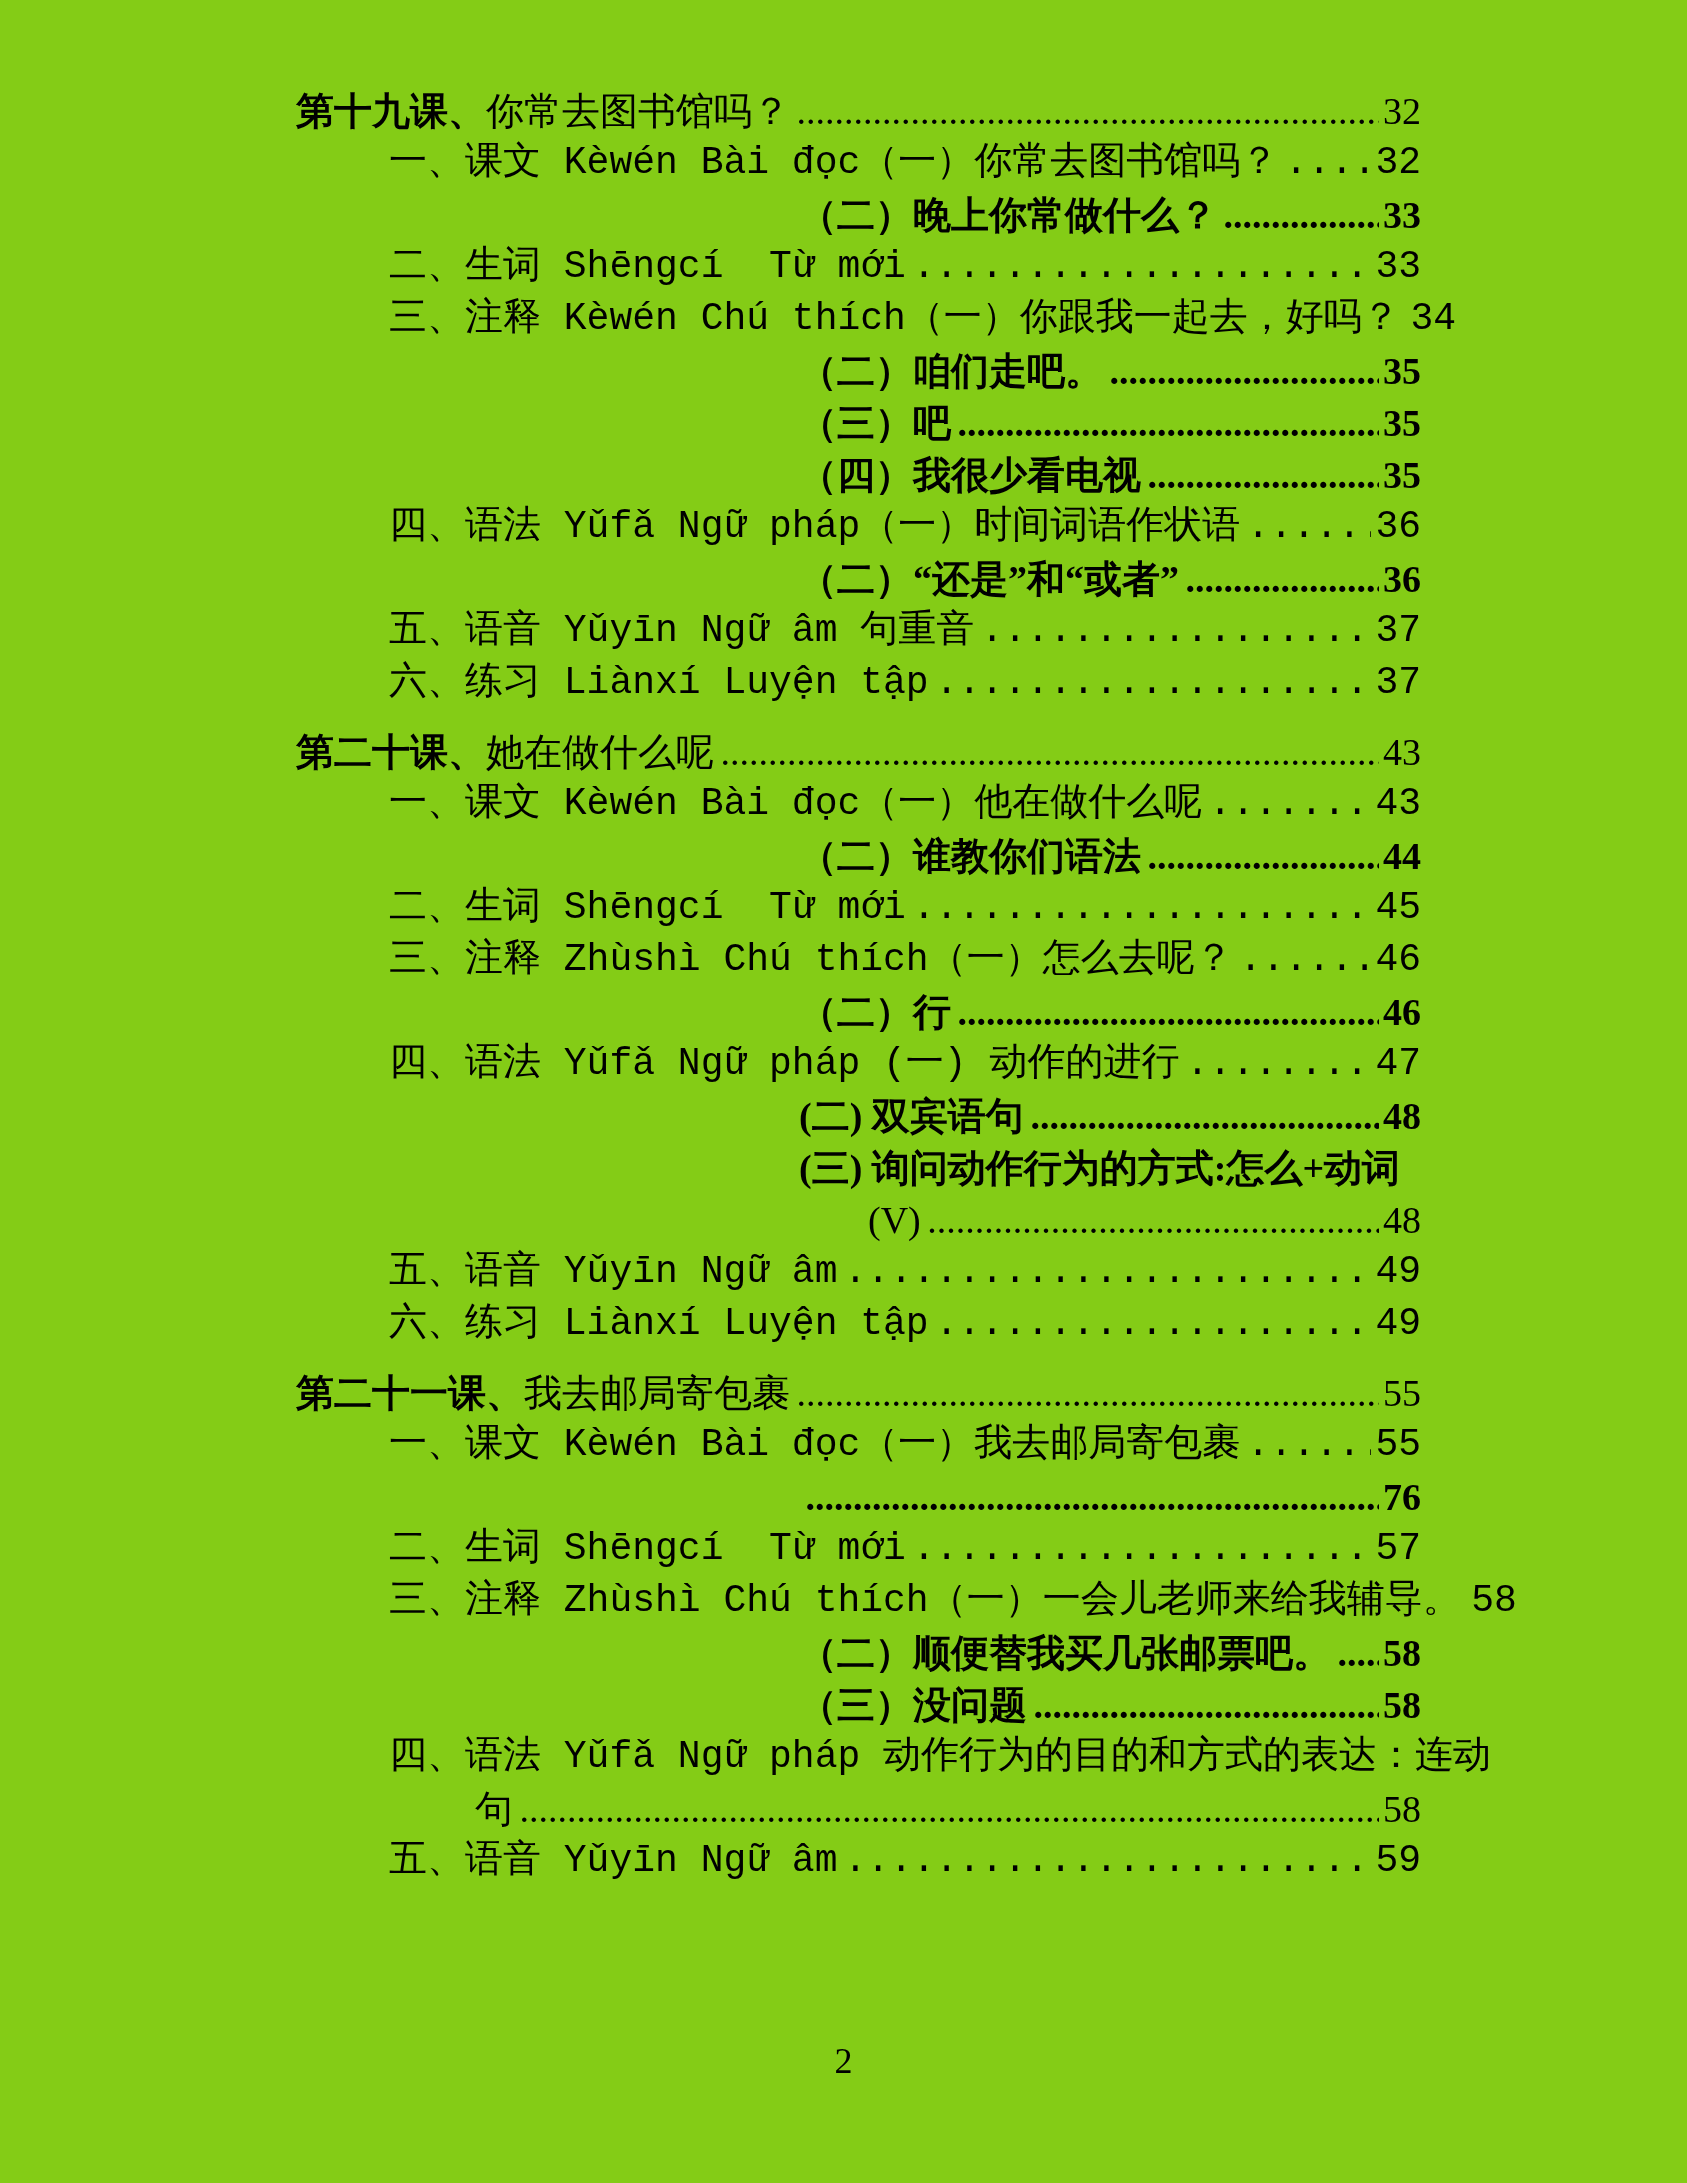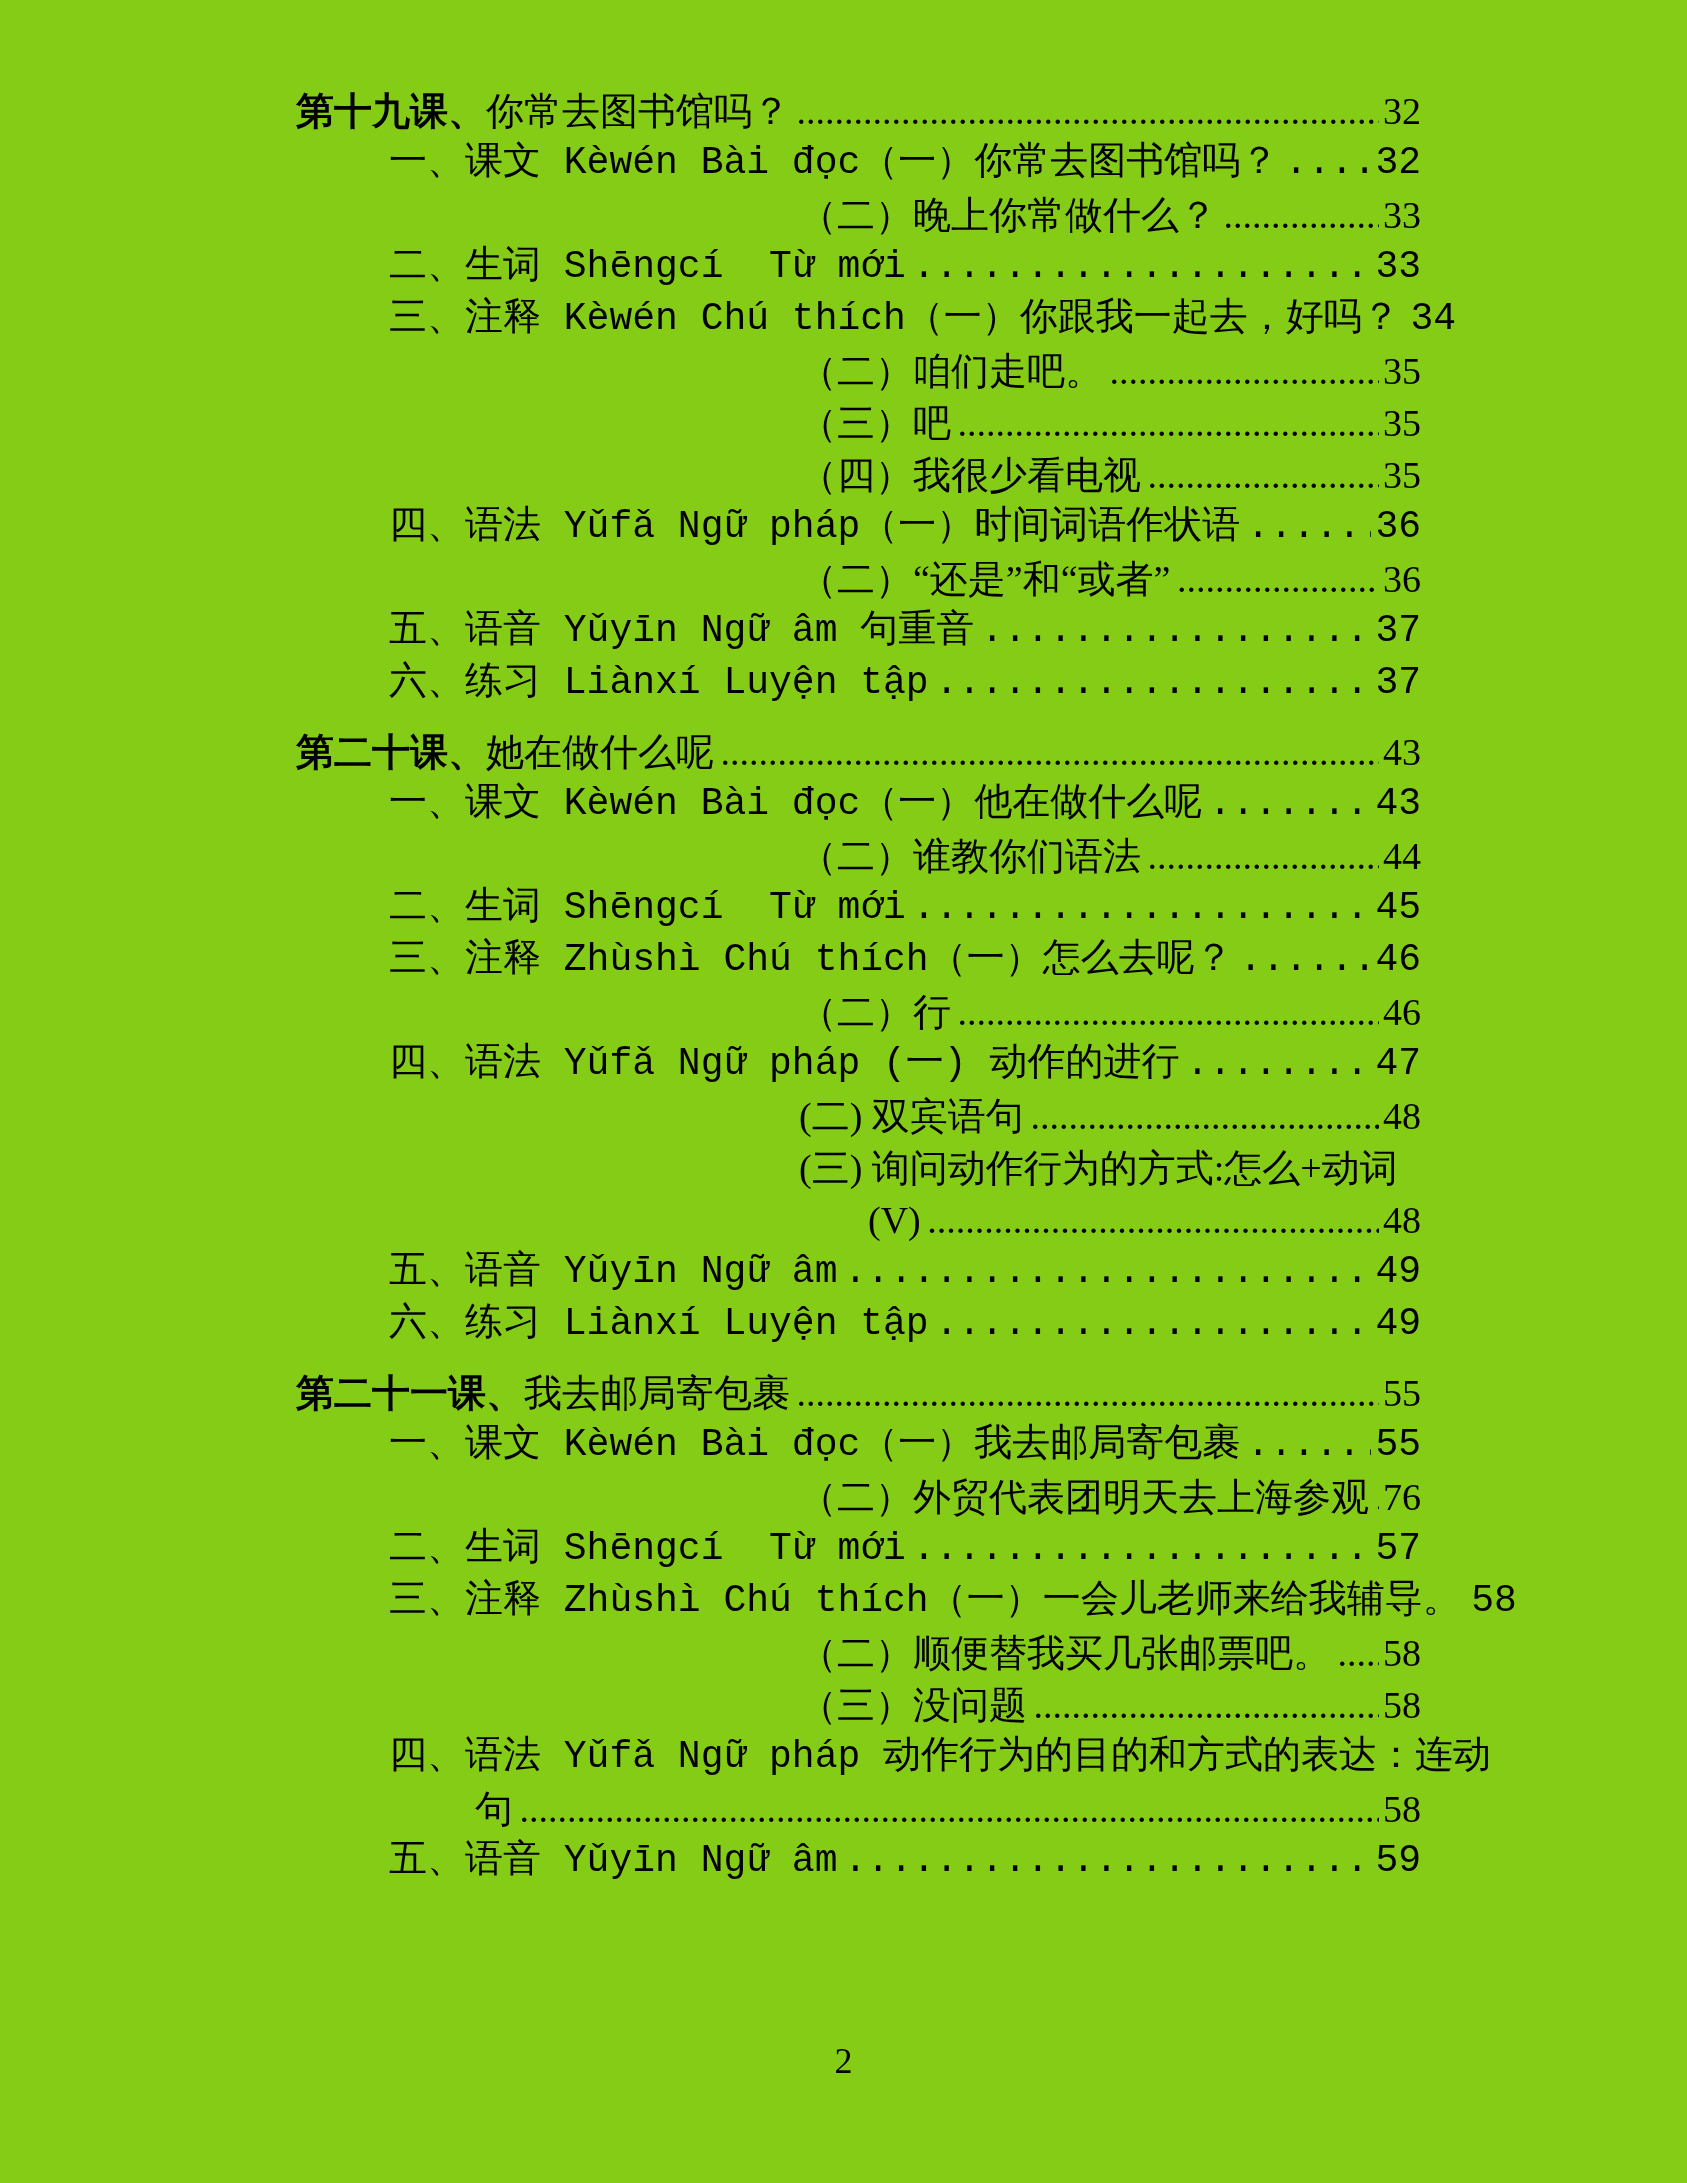--- a/index.html
+++ b/index.html
@@ -25,21 +25,21 @@
     font-size: 38px;
     line-height: 52px;
   }
   .toc-line {
     display: flex;
     align-items: baseline;
   }
   .toc-line.space-before { margin-top: 17px; }
   .indent-chapter { padding-left: 0; }
   .indent-item    { padding-left: 93px; font-family: Liberation Mono, monospace; }
-  .indent-sub     { padding-left: 503px; }
+  .indent-sub     { padding-left: 503px; font-weight: bold; }
   .indent-sub2    { padding-left: 572px; }
   .indent-cont    { padding-left: 179px; }
   .toc-bold {
     flex: 0 0 auto;
     font-weight: bold;
     white-space: pre;
   }
   .toc-text {
     flex: 0 0 auto;
     white-space: pre;
@@ -223,21 +223,20 @@
     <span class="toc-page">55</span>
   </div>
       <div class="toc-line indent-item">
 
     <span class="toc-text">一、课文 Kèwén Bài đọc（一）我去邮局寄包裹</span>
     <span class="toc-dots"></span>
     <span class="toc-page">55</span>
   </div>
       <div class="toc-line indent-sub">
 
-    <span class="toc-text">（二）外贸代表团明天去上海参观</span>
     <span class="toc-dots"></span>
     <span class="toc-page">76</span>
   </div>
       <div class="toc-line indent-item">
 
     <span class="toc-text">二、生词 Shēngcí  Từ mới</span>
     <span class="toc-dots"></span>
     <span class="toc-page">57</span>
   </div>
       <div class="toc-line indent-item">

